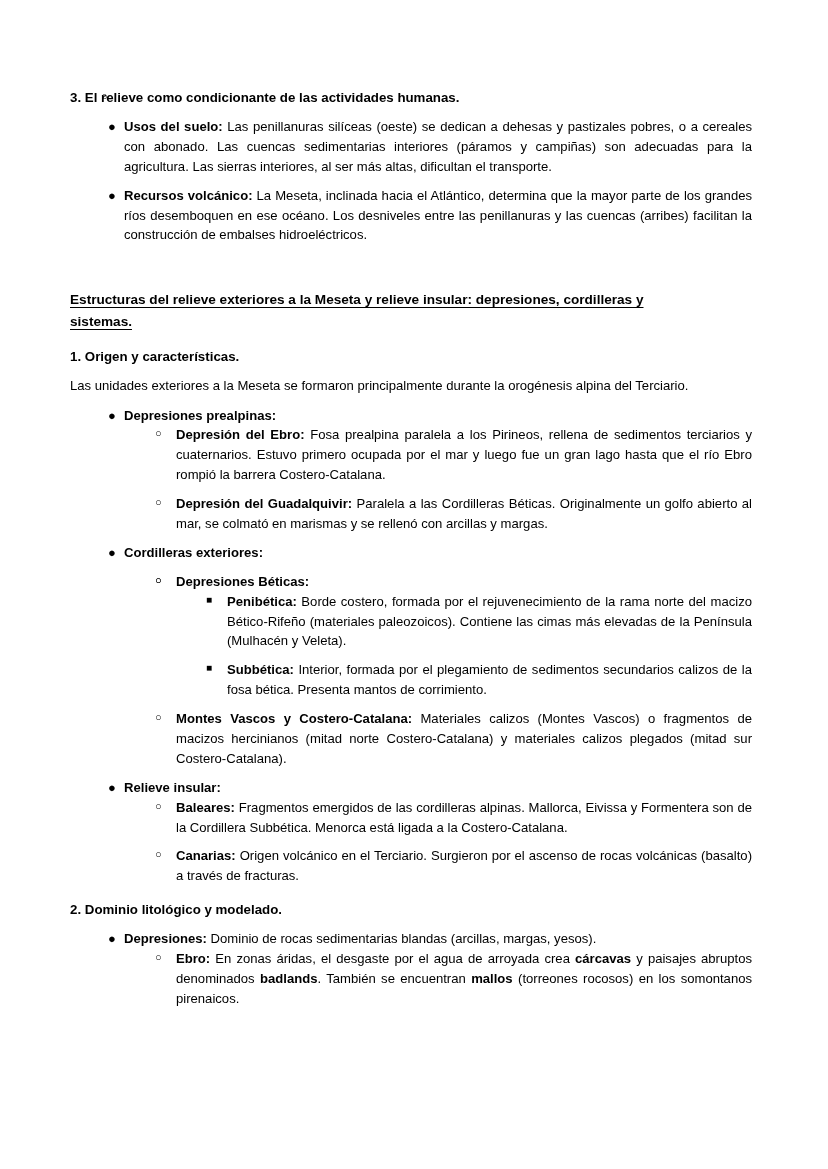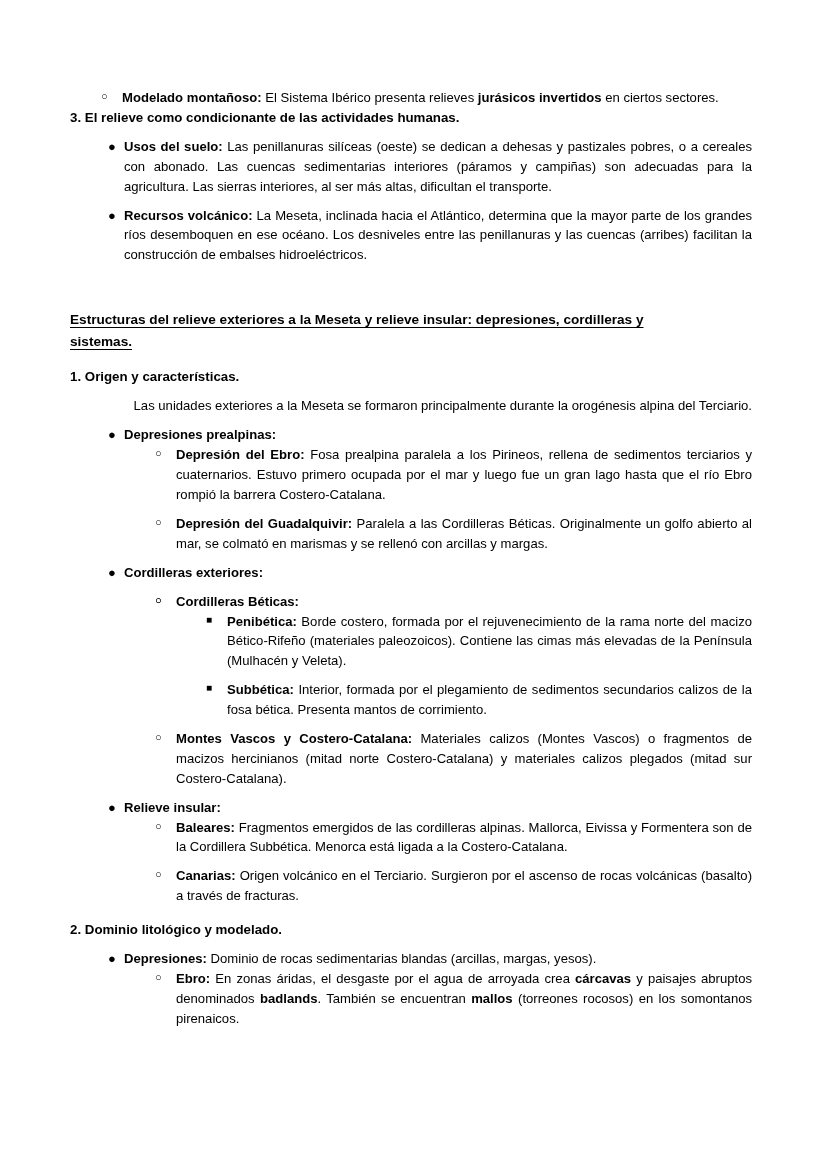--- a/index.html
+++ b/index.html
@@ -39,21 +39,21 @@
     max-width: 612px;
   }
   .numbered-heading {
     font-weight: bold;
     font-size: 13.3px;
     line-height: 1.5;
     margin: 0 0 9px 0;
   }
   .plain-paragraph {
     margin: 0 0 9px 0;
-    text-align: right;
+    text-align: left;
     font-size: 13.1px;
     line-height: 1.55;
   }
 
   
   ul.lvl {
     list-style: none;
     margin: 0;
     padding: 0;
   }
@@ -102,21 +102,20 @@
 </style>
 </head>
 <body>
 
 <div class="page">
   <div class="doc-body">
 
     <ul class="lvl lvl2 orphan-block" style="margin-top:0;">
       <li class="item">
         <span class="marker circle">○</span>
-        <span><span class="lead">Modelado montañoso:</span><span> El Sistema Ibérico presenta relieves </span><span class="em-bold">jurásicos invertidos</span><span> en ciertos sectores.</span></span>
       </li>
     </ul>
 
     <div class="numbered-heading">3. El relieve como condicionante de las actividades humanas.</div>
 
     <ul class="lvl lvl1">
       <li class="item">
         <span class="marker disc">●</span>
         <span><span class="lead">Usos del suelo:</span><span> Las penillanuras silíceas (oeste) se dedican a dehesas y pastizales pobres, o a cereales con abonado. Las cuencas sedimentarias interiores (páramos y campiñas) son adecuadas para la agricultura. Las sierras interiores, al ser más altas, dificultan el transporte.</span></span>
       </li>
@@ -150,21 +149,21 @@
 
       <li class="item">
         <span class="marker disc">●</span>
         <span><span class="lead">Cordilleras exteriores:</span></span>
         <ul class="lvl lvl2">
           <li class="item">
             <span class="marker circle">○</span>
           </li>
           <li class="item">
             <span class="marker circle">○</span>
-            <span><span class="lead">Cordilleras Béticas:</span></span>
+            <span><span class="lead">Depresiones Béticas:</span></span>
             <ul class="lvl lvl3">
               <li class="item">
                 <span class="marker square">■</span>
                 <span><span class="lead">Penibética:</span><span> Borde costero, formada por el rejuvenecimiento de la rama norte del macizo Bético-Rifeño (materiales paleozoicos). Contiene las cimas más elevadas de la Península (Mulhacén y Veleta).</span></span>
               </li>
               <li class="item">
                 <span class="marker square">■</span>
                 <span><span class="lead">Subbética:</span><span> Interior, formada por el plegamiento de sedimentos secundarios calizos de la fosa bética. Presenta mantos de corrimiento.</span></span>
               </li>
             </ul>

